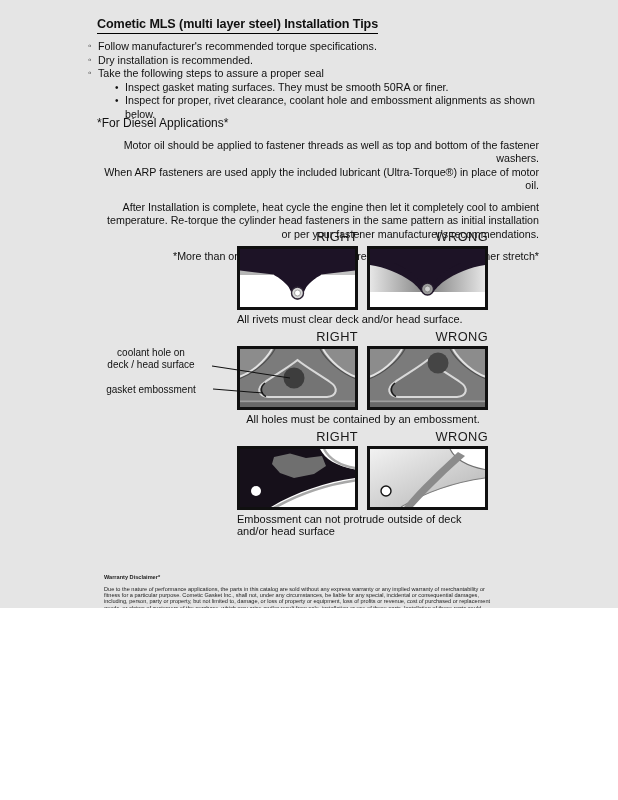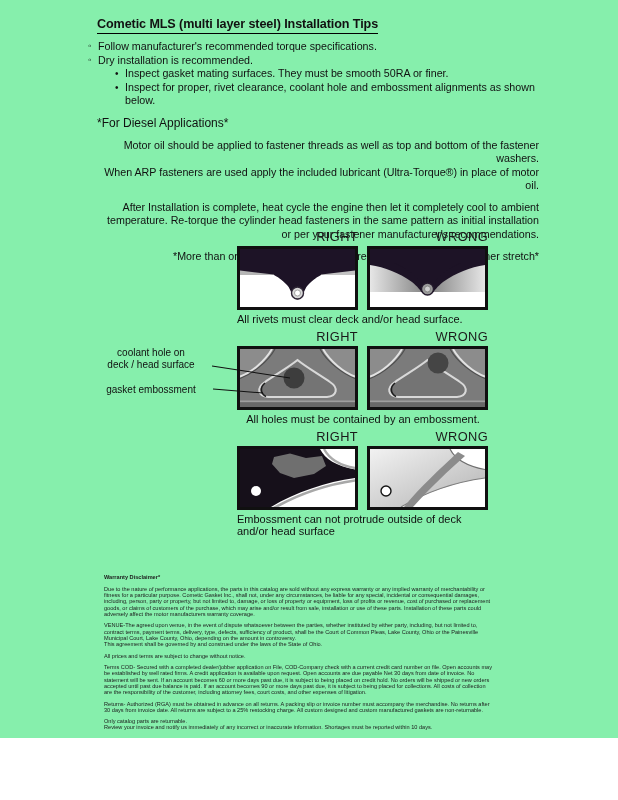--- a/index.html
+++ b/index.html
@@ -1,18 +1,18 @@
 <!DOCTYPE html>
 <html><head>
 <meta charset="utf-8">
 <style>
   * { margin:0; padding:0; box-sizing:border-box; }
   html,body { background:#ffffff; }
   .page {
-    position:relative; width:618px; height:738px; background:#86efac;
+    position:relative; width:618px; height:608px; background:#e5e5e5;
     font-family:"Liberation Sans", sans-serif; color:#111; overflow:hidden;
   }
   .prewrap { white-space:pre-line; }
 
   
   .title {
     position:absolute; left:97px; top:17px;
     font-size:12.6px; font-weight:bold; letter-spacing:-0.1px;
     border-bottom:1.6px solid #000; padding-bottom:2px; display:inline-block;
   }
@@ -58,20 +58,21 @@
 </head>
 <body>
 
 <div class="page">
 
   <div class="title">Cometic MLS (multi layer steel) Installation Tips</div>
 
   <ul class="tips">
     <li class="main">Follow manufacturer's recommended torque specifications.</li>
     <li class="main">Dry installation is recommended.</li>
+    <li class="main">Take the following steps to assure a proper seal</li>
     <li class="sub">Inspect gasket mating surfaces.  They must be smooth 50RA or finer.</li>
     <li class="sub">Inspect for proper, rivet clearance, coolant hole and embossment alignments as shown below.</li>
   </ul>
 
   <div class="diesel">
     <h2>*For Diesel Applications*</h2>
     <p class="prewrap">Motor oil should be applied to fastener threads as well as top and bottom of the fastener washers.
 When ARP fasteners are used apply the included lubricant (Ultra-Torque®) in place of motor oil.</p>
     <p class="prewrap">After Installation is complete, heat cycle the engine then let it completely cool to ambient
 temperature. Re-torque the cylinder head fasteners in the same pattern as initial installation

